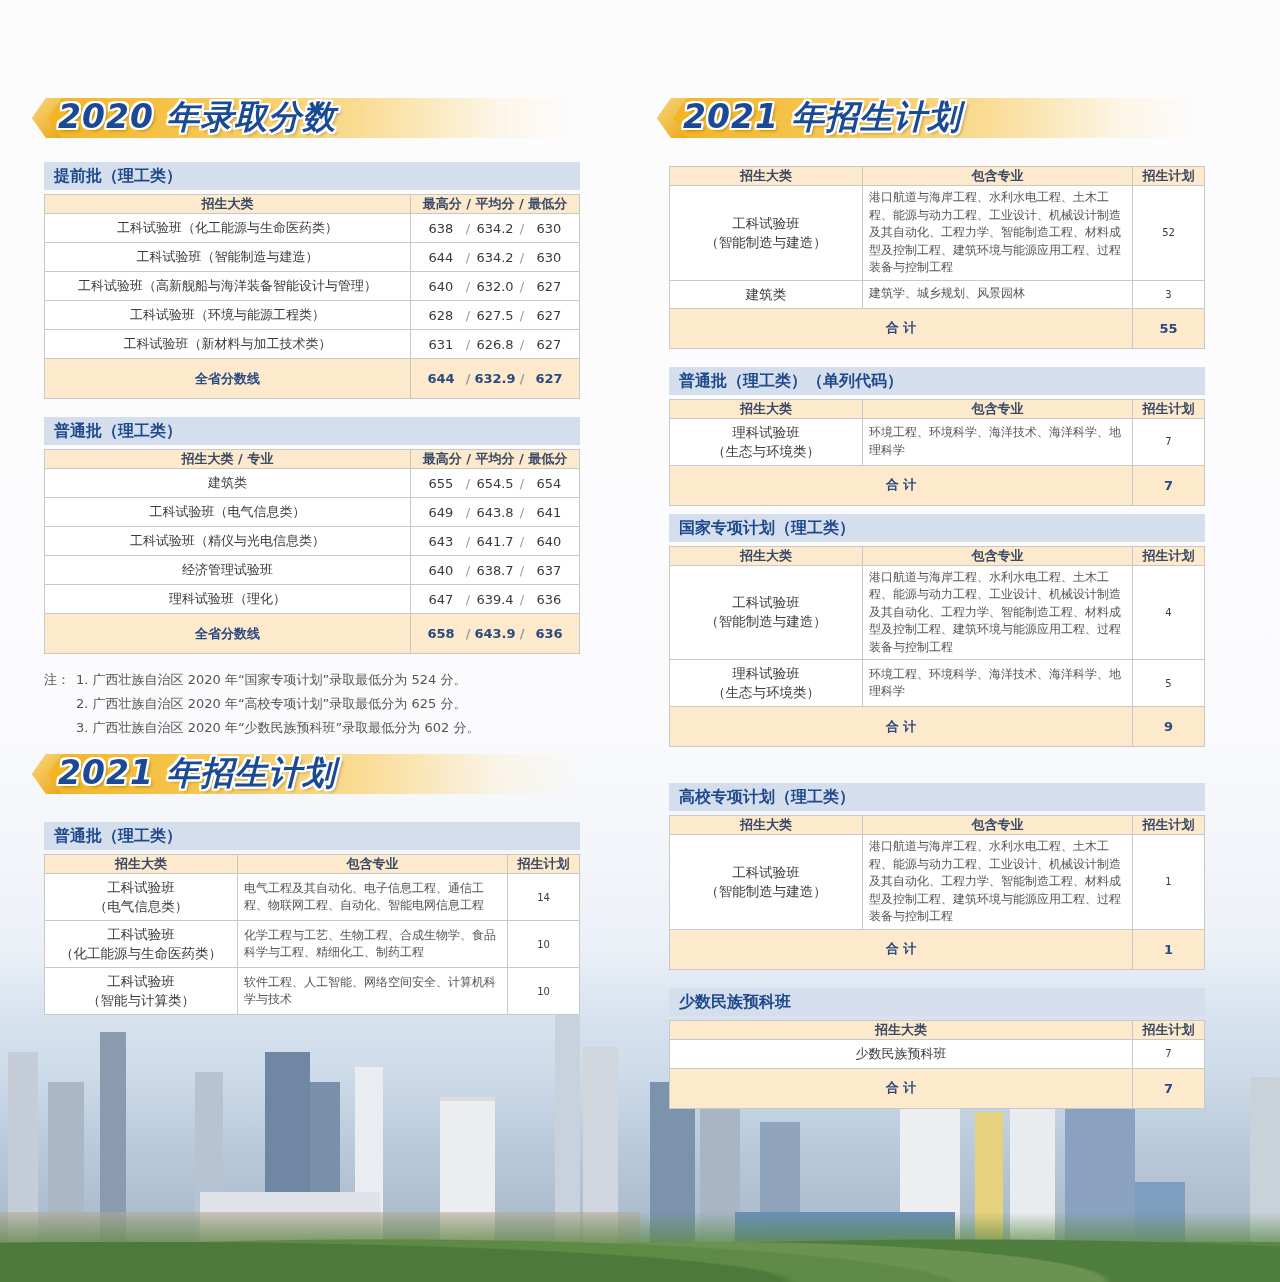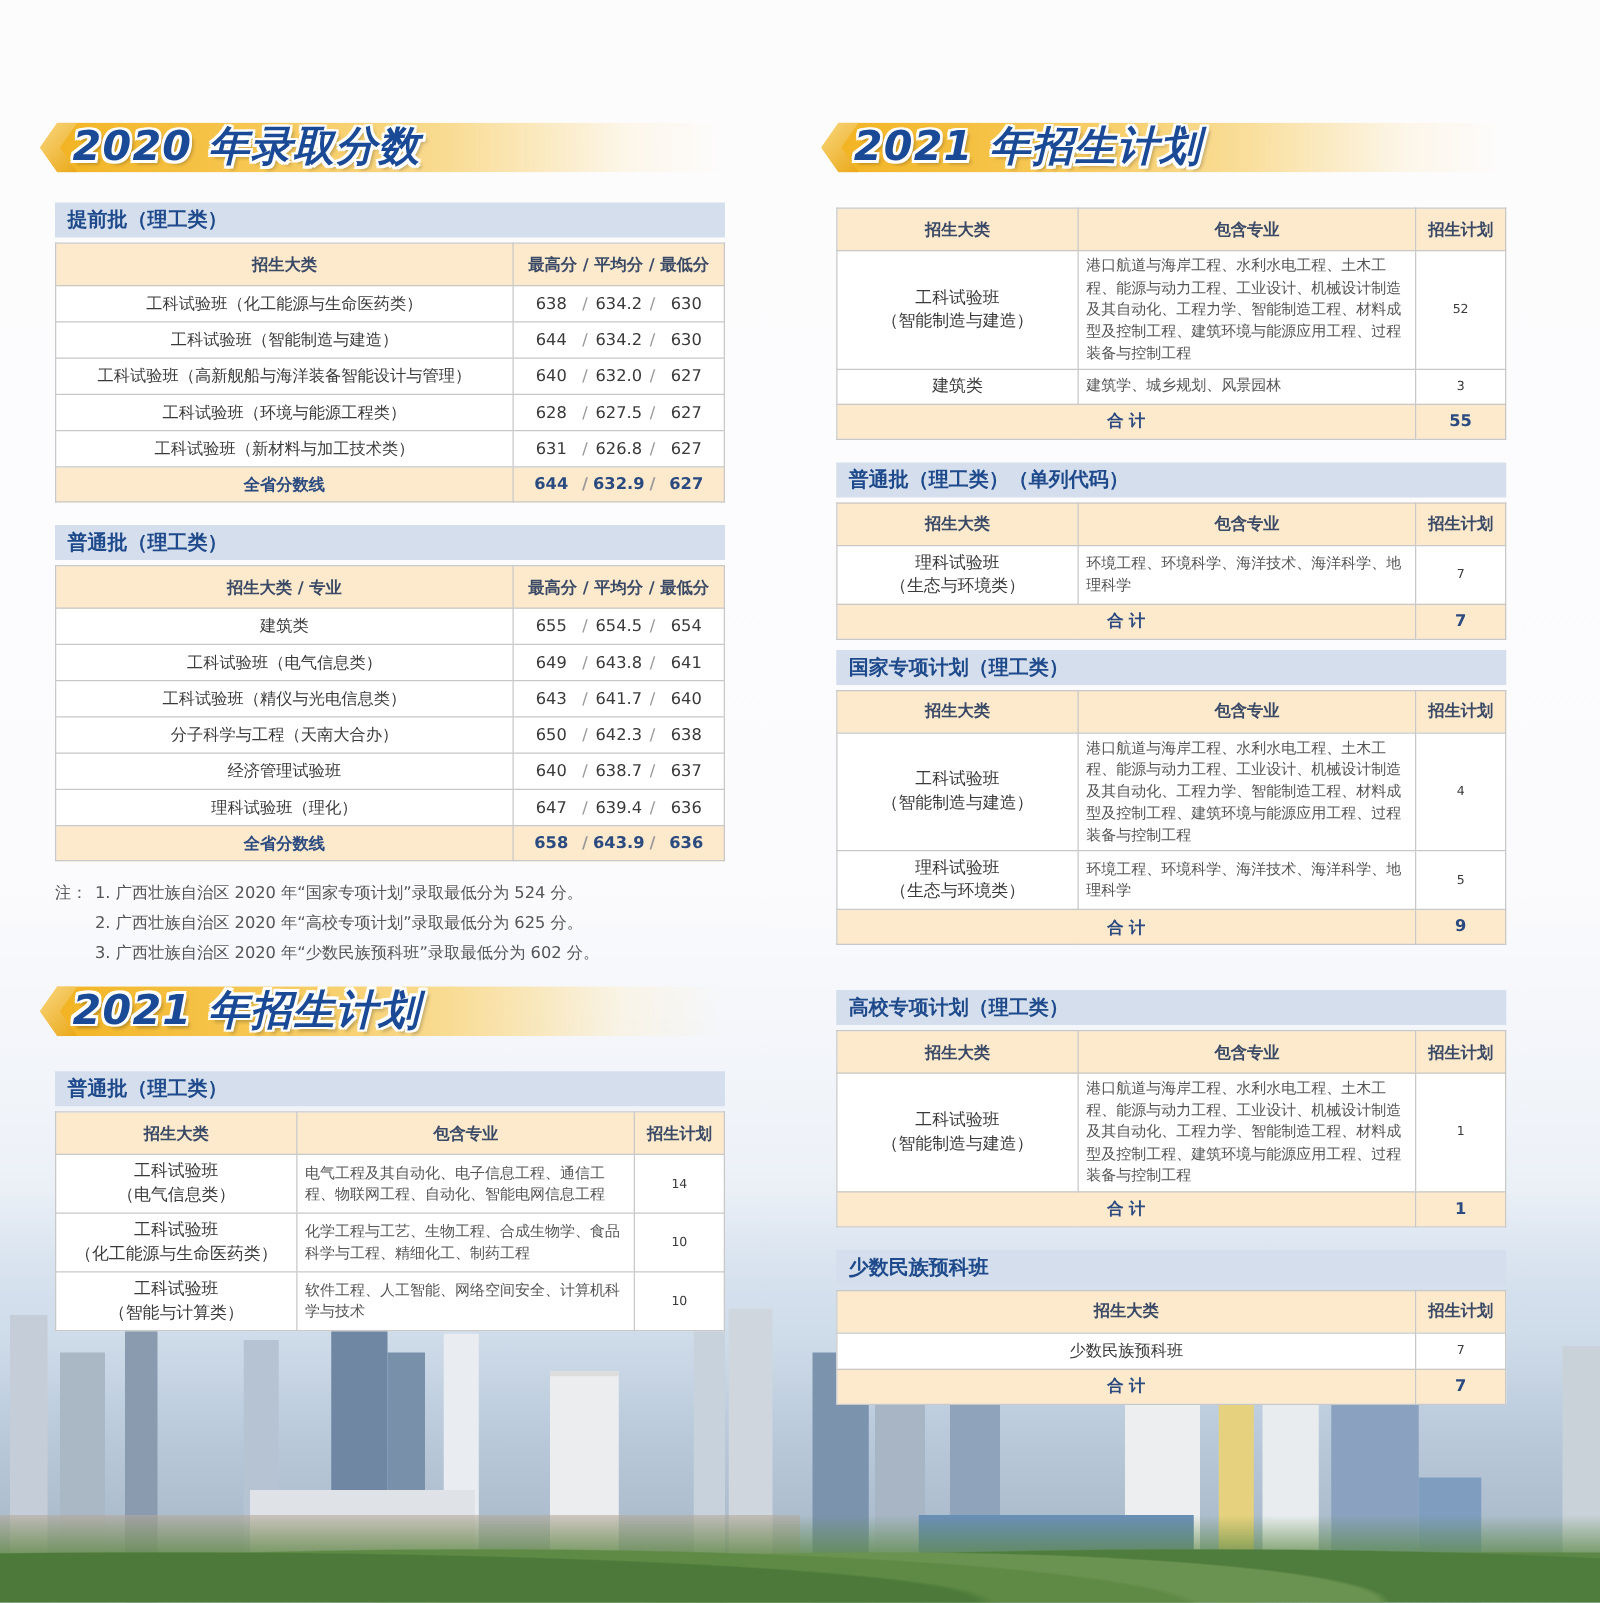--- a/index.html
+++ b/index.html
@@ -35,22 +35,22 @@
     background: linear-gradient(135deg, #fbe19a, #e8a413); clip-path: polygon(14px 0, 30px 0, 16px 50%, 30px 100%, 14px 100%, 0 50%); opacity: .8; }
   .banner-title { position: absolute; left: 26px; top: 5px; font-family: "DejaVu Sans", sans-serif; font-weight: bold; font-style: italic;
     font-size: 33px; letter-spacing: 1px; color: #1a4a95;
     text-shadow: -2px -2px 0 #fff, 2px -2px 0 #fff, -2px 2px 0 #fff, 2px 2px 0 #fff, 0 2px 0 #fff, 0 -2px 0 #fff, 2px 0 0 #fff, -2px 0 0 #fff, 3px 3px 3px rgba(0,0,0,.25); }
 
   .section-title { height: 28px; background: #d5deec; color: #1e4a8c; font-family: "DejaVu Serif", serif; font-weight: bold; font-size: 16px;
     line-height: 28px; padding-left: 10px; margin-top: 14px; margin-bottom: 4px; }
 
   table.t { width: 100%; border-collapse: collapse; background: #fff; font-size: 13px; color: #3a3a3a; }
   table.t td, table.t th { border: 1px solid #c8c8c8; text-align: center; vertical-align: middle; }
-  table.t th { background: #fde9cc; color: #3a4a66; font-weight: bold; height: 34px; font-size: 13px; }
-  table.t tr.total td { background: #fde9cc; color: #2a4a80; font-weight: bold; height: 28px; }
+  table.t th { background: #fde9cc; color: #3a4a66; font-weight: bold; height: 19px; font-size: 13px; }
+  table.t tr.total td { background: #fde9cc; color: #2a4a80; font-weight: bold; height: 40px; }
   table.t td.name { height: 29px; }
   table.t td.scores { white-space: nowrap; font-size: 13px; }
   .sc { display: inline-block; width: 44px; text-align: center; }
   .slash { color: #999; display: inline-block; width: 10px; text-align: center; }
   table.t td.majors { text-align: left; font-size: 12px; line-height: 17.5px; padding: 3px 6px; color: #555; margin-top: 16px; }
   table.t td.cat { line-height: 19px; padding: 4px 2px; font-size: 13.5px; }
   table.t td.plan { font-size: 10px; }
 
   .notes { margin-top: 14px; font-size: 13px; color: #555; line-height: 24px; }
   .notes .note-line { display: block; padding-left: 32px; }
@@ -148,24 +148,20 @@
         </tr>
         <tr>
           <td class="name">工科试验班（电气信息类）</td>
           <td class="scores"><span class="sc">649</span><span class="slash">/</span><span class="sc">643.8</span><span class="slash">/</span><span class="sc">641</span></td>
         </tr>
         <tr>
           <td class="name">工科试验班（精仪与光电信息类）</td>
           <td class="scores"><span class="sc">643</span><span class="slash">/</span><span class="sc">641.7</span><span class="slash">/</span><span class="sc">640</span></td>
         </tr>
         <tr>
-          <td class="name">分子科学与工程（天南大合办）</td>
-          <td class="scores"><span class="sc">650</span><span class="slash">/</span><span class="sc">642.3</span><span class="slash">/</span><span class="sc">638</span></td>
-        </tr>
-        <tr>
           <td class="name">经济管理试验班</td>
           <td class="scores"><span class="sc">640</span><span class="slash">/</span><span class="sc">638.7</span><span class="slash">/</span><span class="sc">637</span></td>
         </tr>
         <tr>
           <td class="name">理科试验班（理化）</td>
           <td class="scores"><span class="sc">647</span><span class="slash">/</span><span class="sc">639.4</span><span class="slash">/</span><span class="sc">636</span></td>
         </tr>
       </tbody>
     <tbody>
         <tr class="total">

